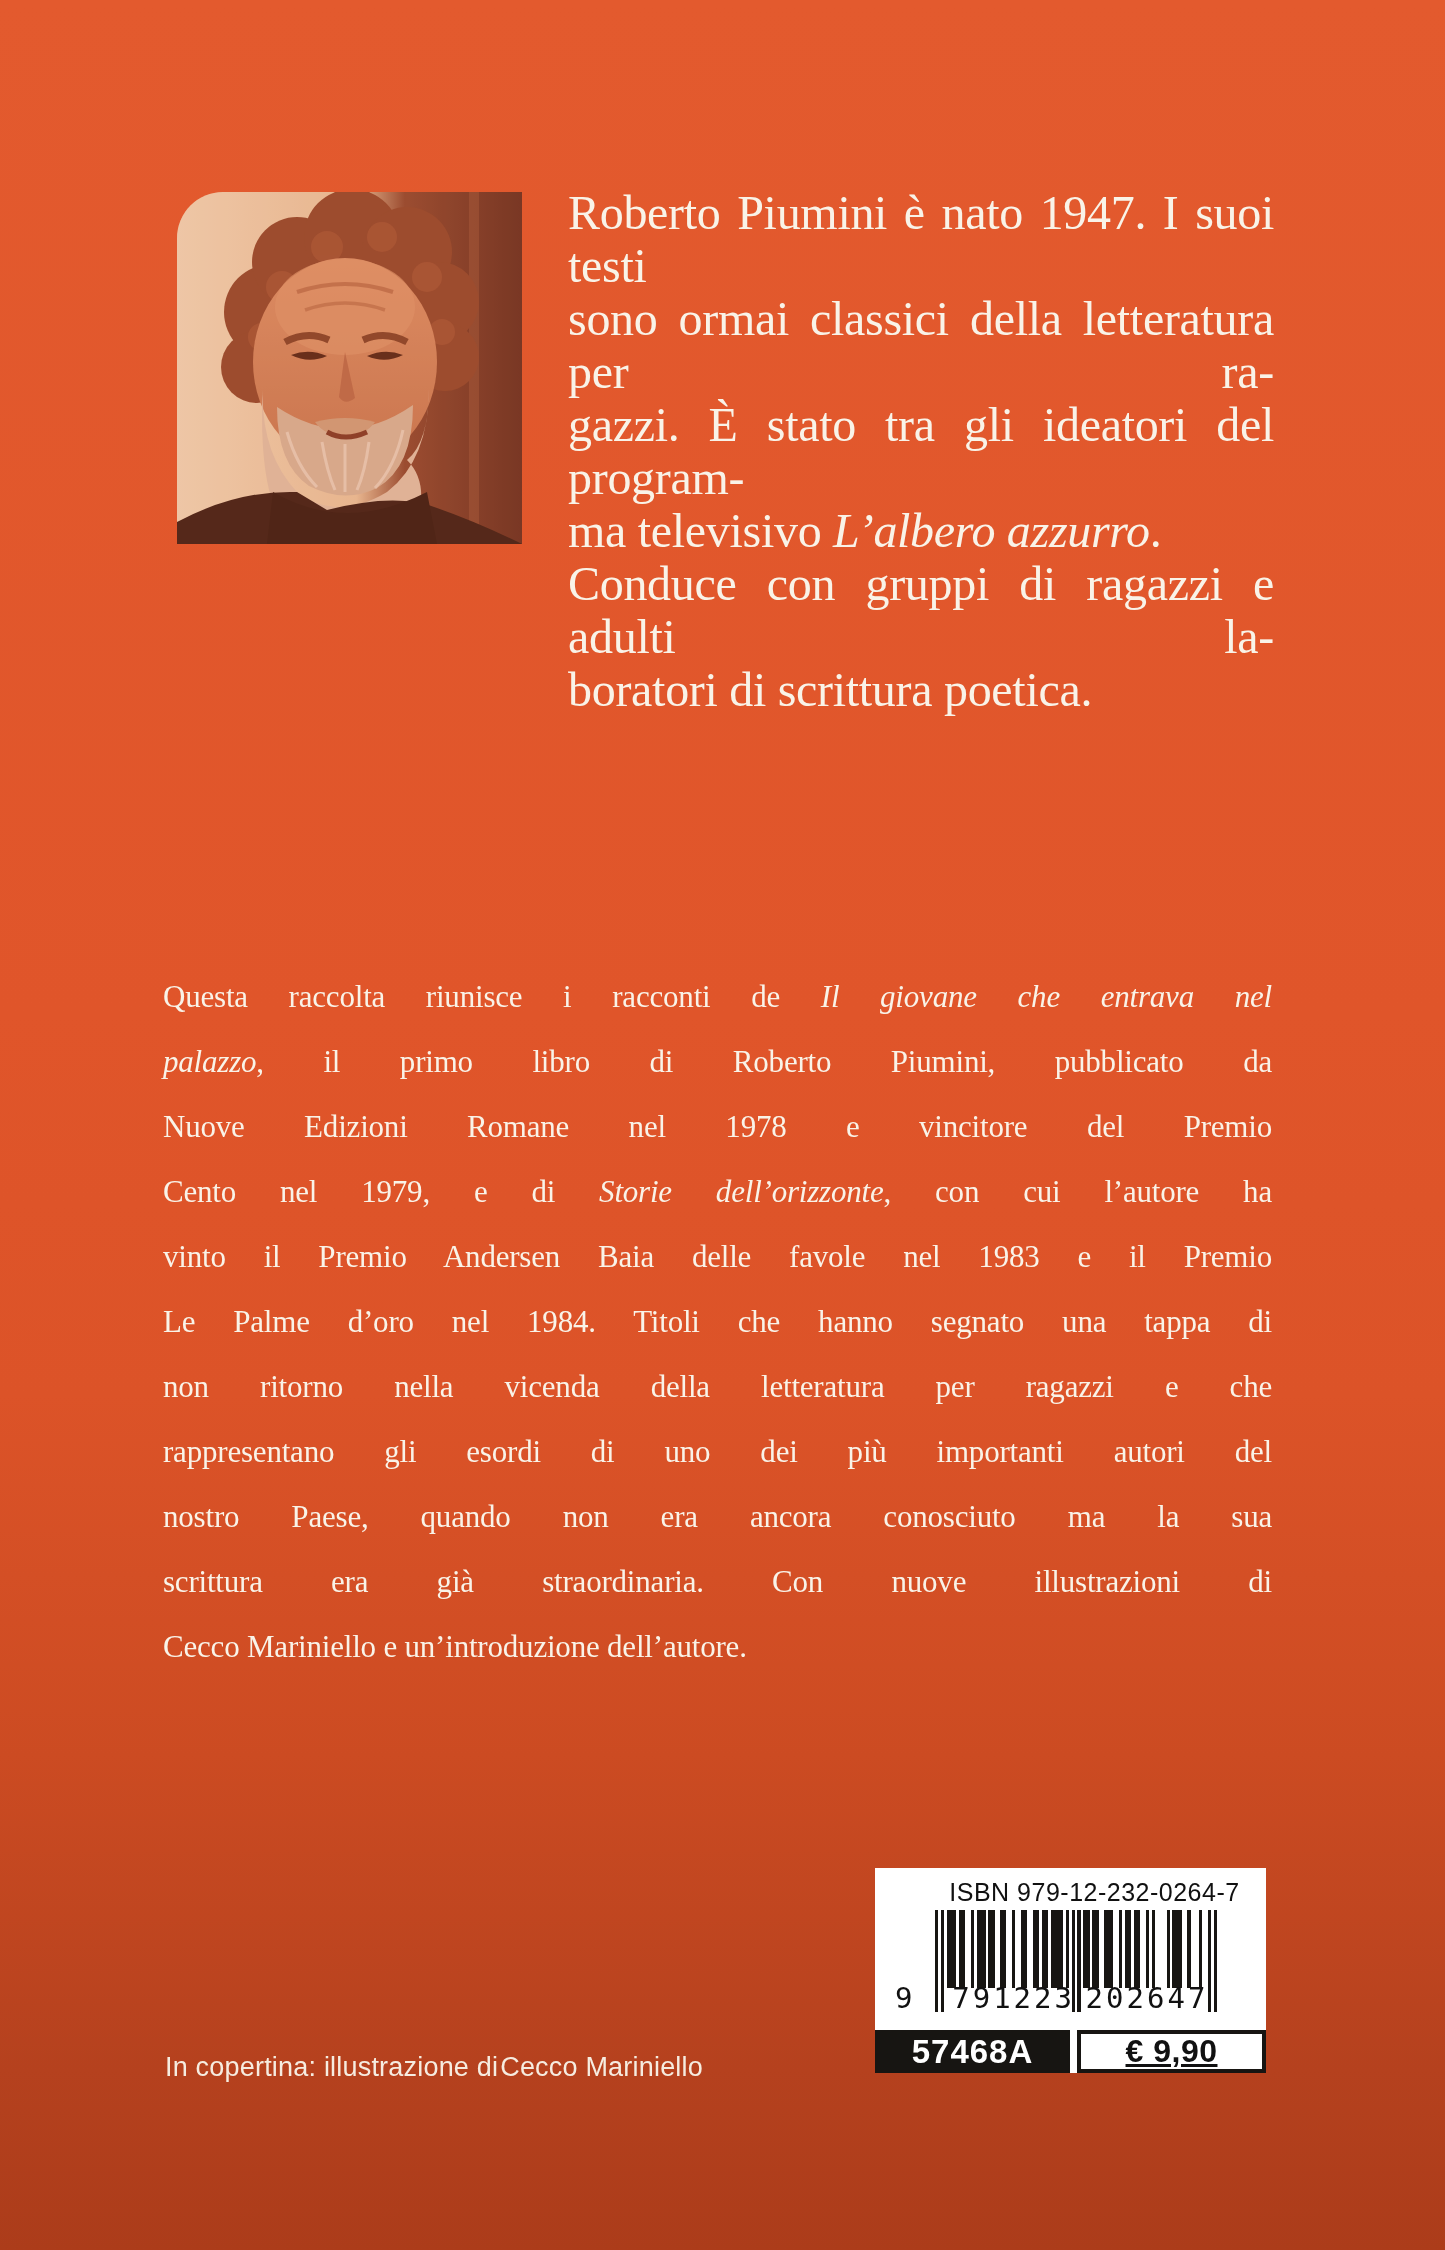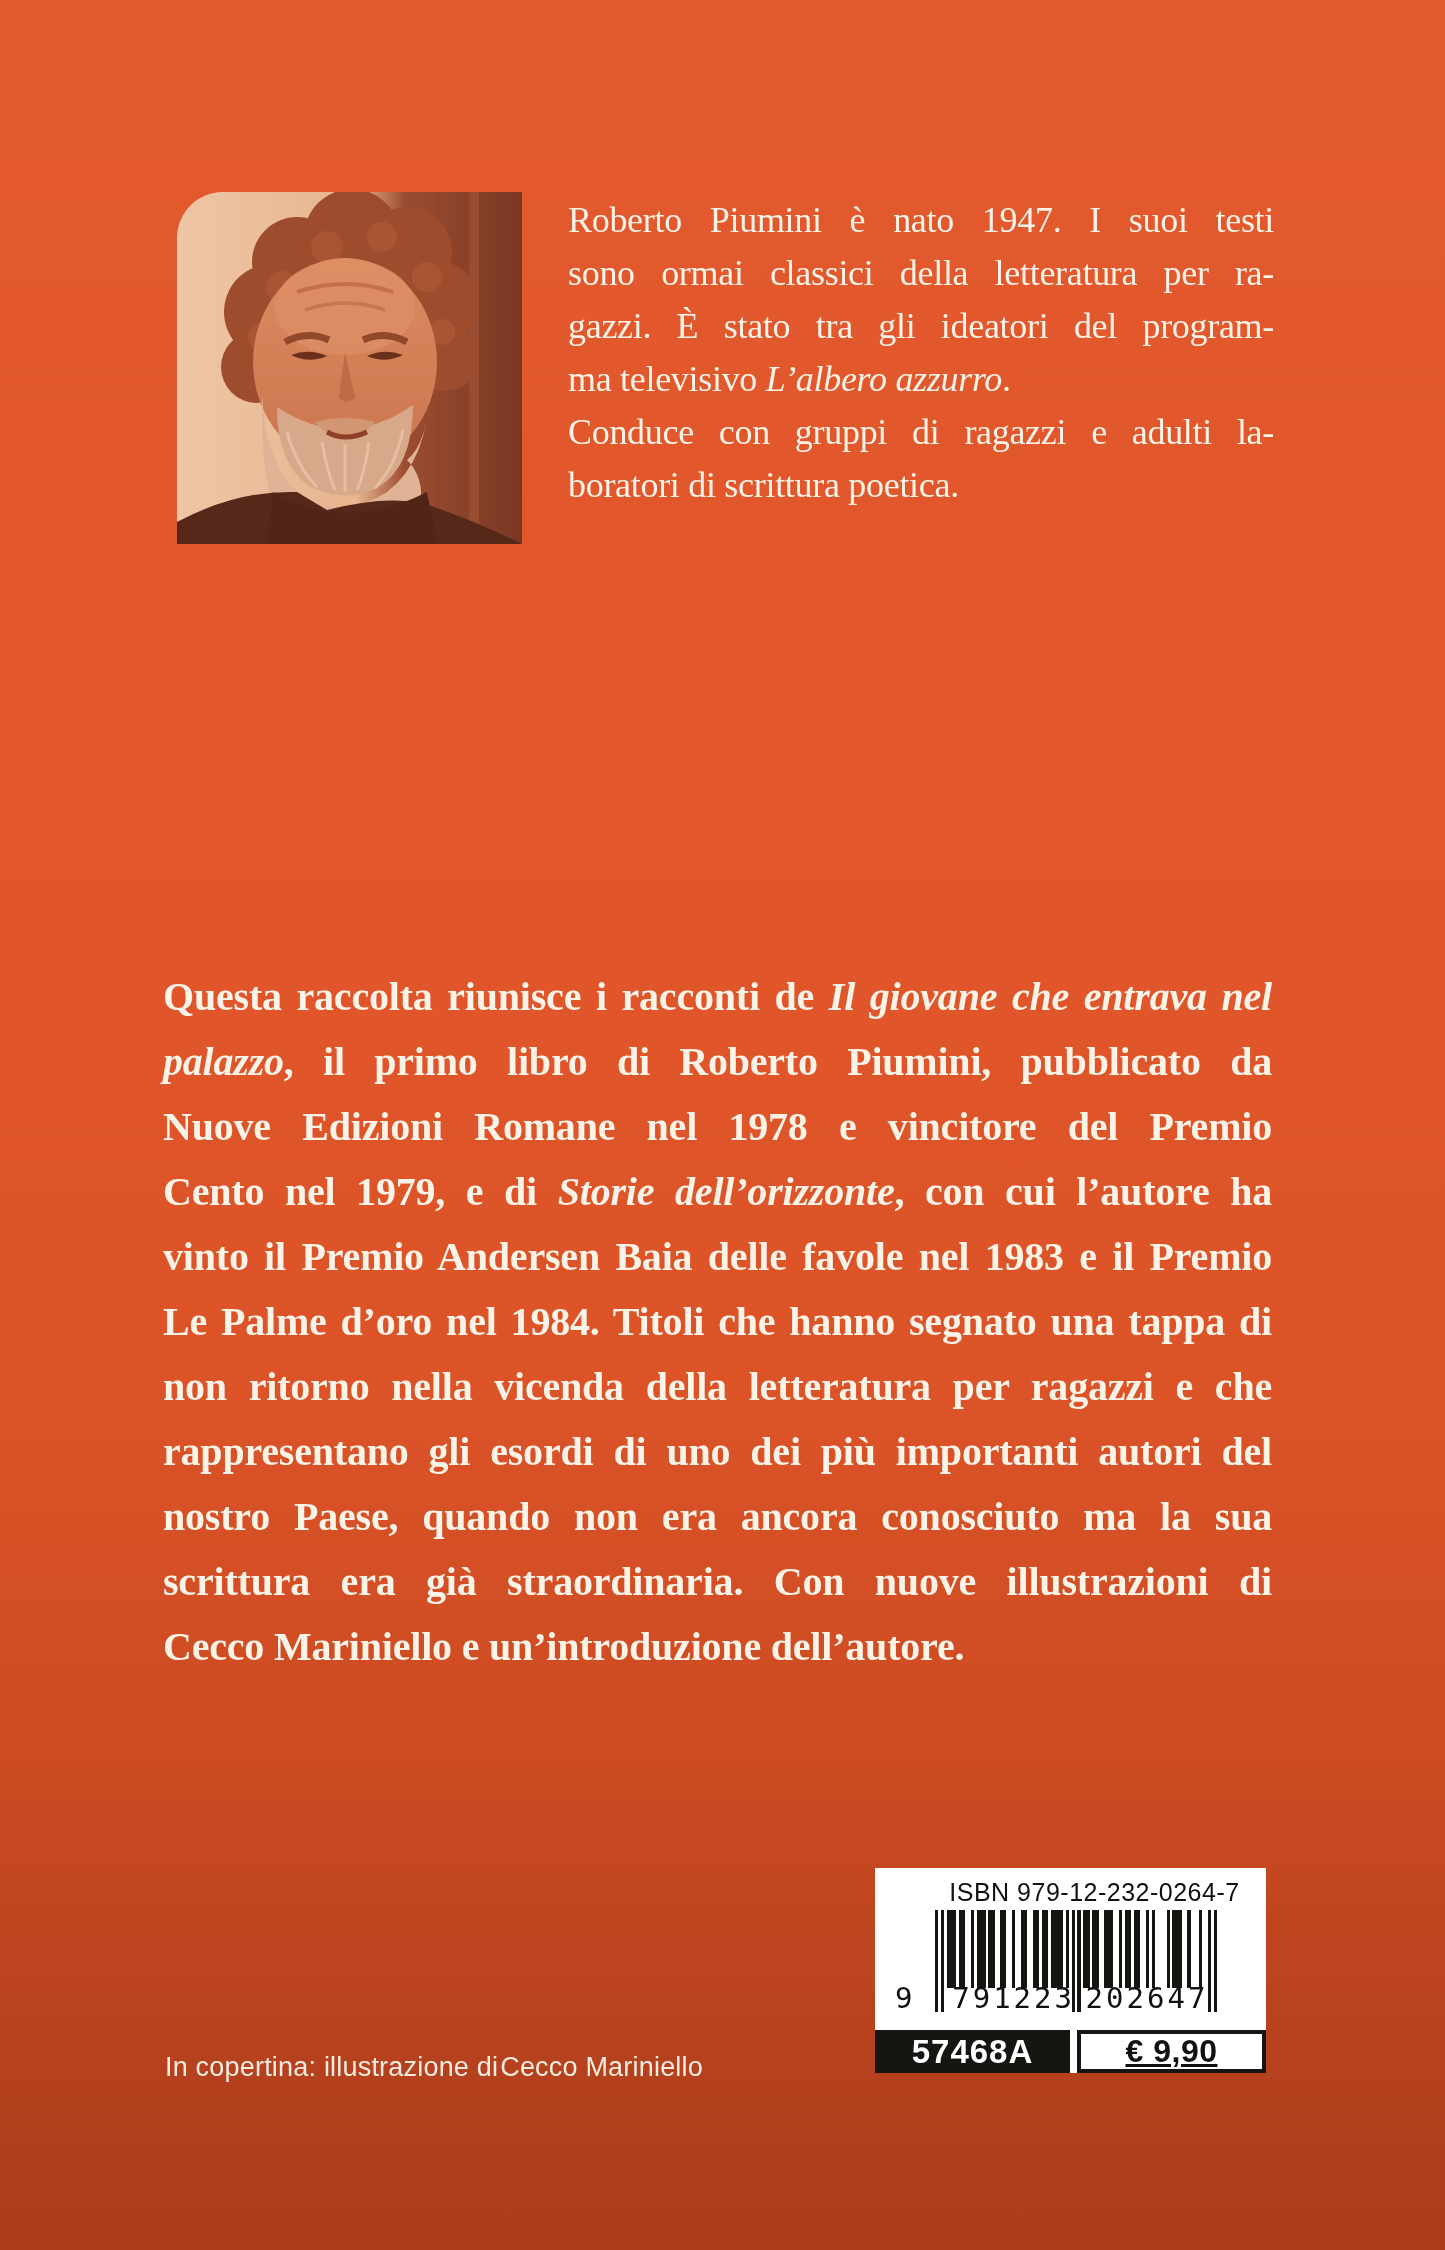--- a/index.html
+++ b/index.html
@@ -15,26 +15,26 @@
   
   .photo{
     position:absolute;left:177px;top:192px;width:345px;height:352px;
     border-top-left-radius:46px;
     overflow:hidden;
   }
   .photo svg{display:block;width:100%;height:100%;}
   
   .bio{
     position:absolute;left:568px;top:186px;width:706px;
-    font-size:36px;line-height:53px;letter-spacing:-0.3px;margin-top:8px;
+    font-size:48px;line-height:53px;letter-spacing:-0.3px;
   }
   
   .desc{
     position:absolute;left:163px;top:964px;width:1109px;
-    font-size:40px;line-height:65px;letter-spacing:-0.2px;font-weight:bold;
+    font-size:31px;line-height:65px;letter-spacing:-0.2px;
   }
   .line{white-space:normal;}
   .line.j{text-align:justify;text-align-last:justify;}
   .line em{font-style:italic;}
   
   .barcode{
     position:absolute;left:875px;top:1868px;width:391px;height:205px;
     font-family:"Liberation Sans", sans-serif;
   }
   .barcode .white{

